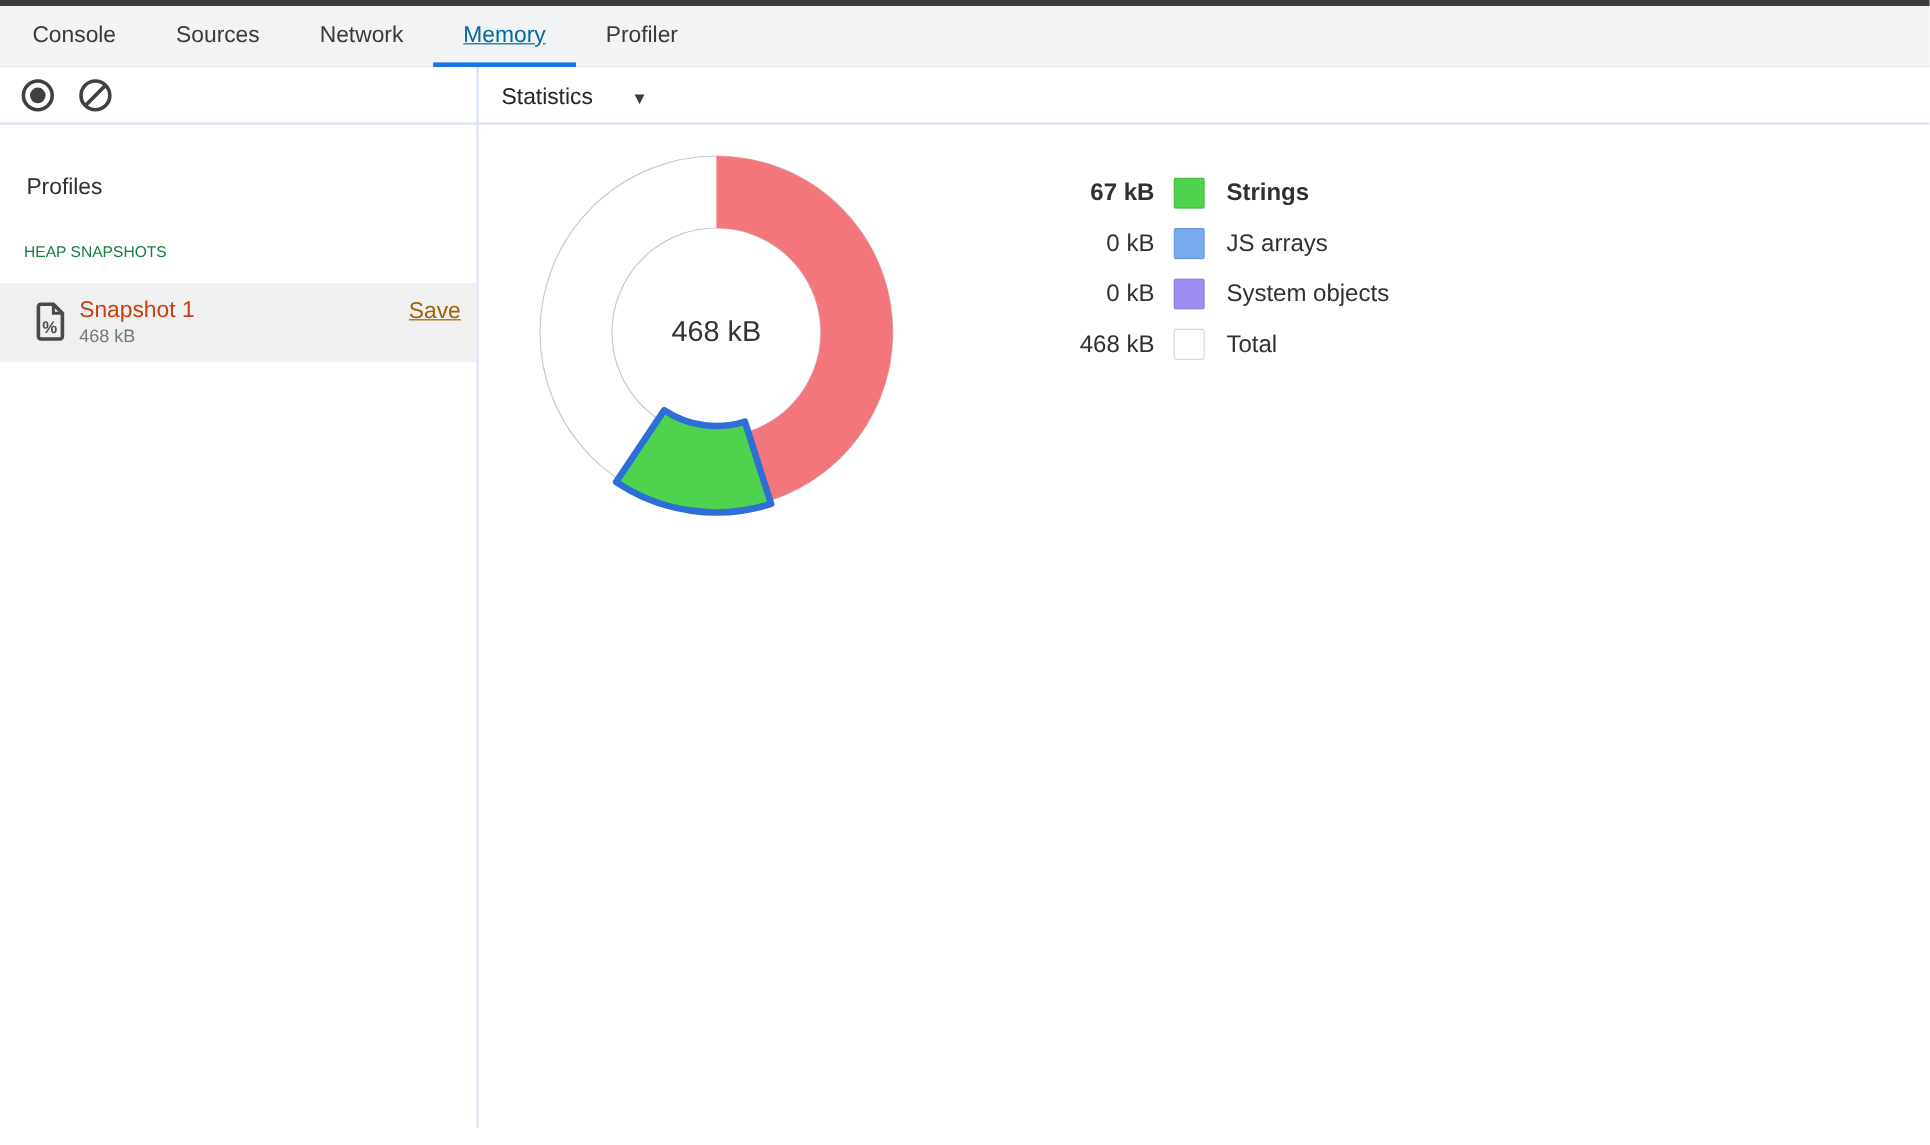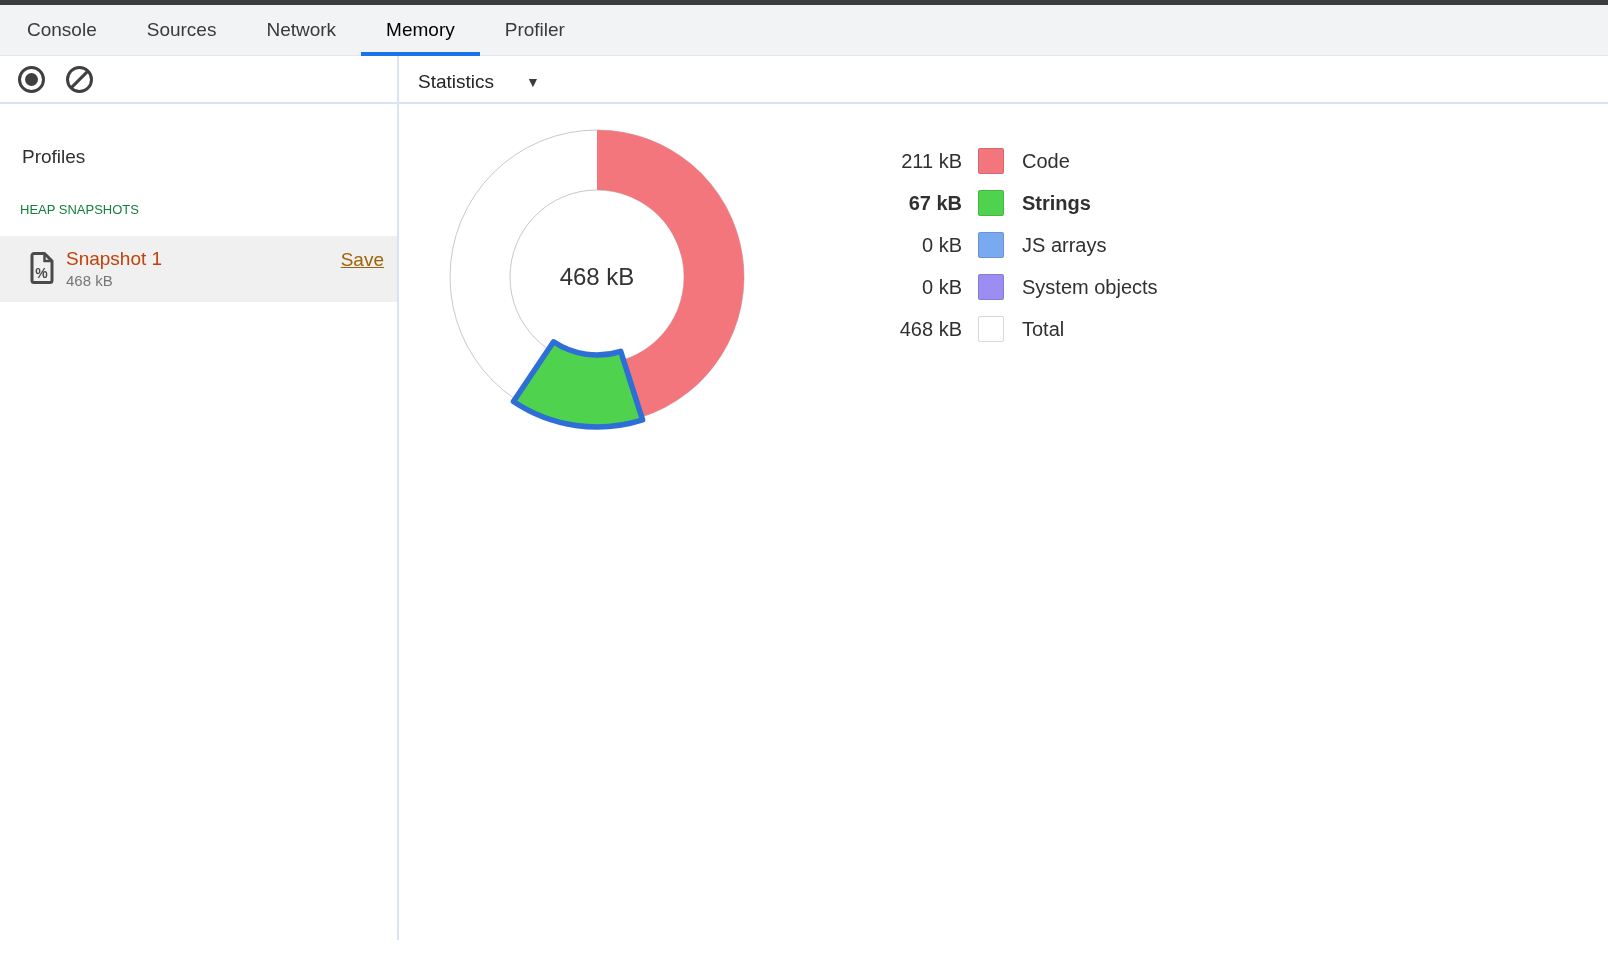--- a/index.html
+++ b/index.html
@@ -4,21 +4,21 @@
 <style>
   * { margin:0; padding:0; box-sizing:border-box; }
   html,body { width:1608px; height:954px; background:#fff; overflow:hidden;
               font-family:"Liberation Sans", sans-serif; color:#303030; }
   .top-strip { position:absolute; left:0; top:0; width:1608px; height:5px; background:#3d3d3d; }
   .tabbar { position:absolute; left:0; top:5px; width:1608px; height:51px;
             background:#f1f3f4; display:flex; align-items:stretch; padding-left:2px;
             border-bottom:1px solid #e4e6e8; }
   .tab { display:flex; align-items:center; padding:0 25px; font-size:19px; color:#3a3a3a;
          position:relative; cursor:default; }
-  .tab.active { color:#000000; }
+  .tab.active { color:#0369a1;text-decoration:underline; }
   .tab.active::after { content:""; position:absolute; left:0; right:0; bottom:-1px;
                        height:4px; background:#1a73e8; }
   .toolbar { position:absolute; left:0; top:56px; width:1608px; height:48px; background:#fff;
              border-bottom:2px solid #d9e3f4; }
   .toolbar-left { position:absolute; left:18px; top:0; height:46px; display:flex;
                   align-items:center; gap:21px; }
   .icon-record { width:27px; height:27px; border:3px solid #404040; border-radius:50%;
                  display:flex; align-items:center; justify-content:center; }
   .icon-record .dot { width:13px; height:13px; background:#404040; border-radius:50%; }
   .icon-clear { width:27px; height:27px; border:3px solid #404040; border-radius:50%; position:relative; }
@@ -96,25 +96,20 @@
 <main class="main">
   <svg id="donut-svg" width="310" height="310" viewBox="0 0 310 310">
       <circle cx="155" cy="155" r="147" fill="none" stroke="#c9c9c9" stroke-width="1"></circle>
       <circle cx="155" cy="155" r="87" fill="none" stroke="#c9c9c9" stroke-width="1"></circle>
       <path d="M 155.00 8.00 A 147 147 0 0 1 199.67 295.05 L 181.44 237.89 A 87 87 0 0 0 155.00 68.00 Z" fill="#f4767d"></path>
       <path d="M 73.13 277.09 A 147 147 0 0 1 71.49 275.98 L 105.58 226.60 A 87 87 0 0 0 106.54 227.26 Z" fill="#f7c64e"></path>
       <path d="M 200.59 297.91 A 150 150 0 0 1 71.46 279.58 L 111.56 219.78 A 78 78 0 0 0 178.70 229.31 Z" fill="#4fd24d" stroke="#2d6fd6" stroke-width="5.5" stroke-linejoin="round"></path>
     </svg>
   <div class="center-label">468 kB</div>
   <div class="legend">
-      <div class="legend-row">
-        <span class="legend-value">211 kB</span>
-        <span class="legend-swatch" style="background: rgb(244, 118, 125);"></span>
-        <span class="legend-label">Code</span>
-      </div>
       <div class="legend-row bold">
         <span class="legend-value">67 kB</span>
         <span class="legend-swatch" style="background: rgb(79, 210, 77);"></span>
         <span class="legend-label">Strings</span>
       </div>
       <div class="legend-row">
         <span class="legend-value">0 kB</span>
         <span class="legend-swatch" style="background: rgb(121, 170, 239);"></span>
         <span class="legend-label">JS arrays</span>
       </div>

